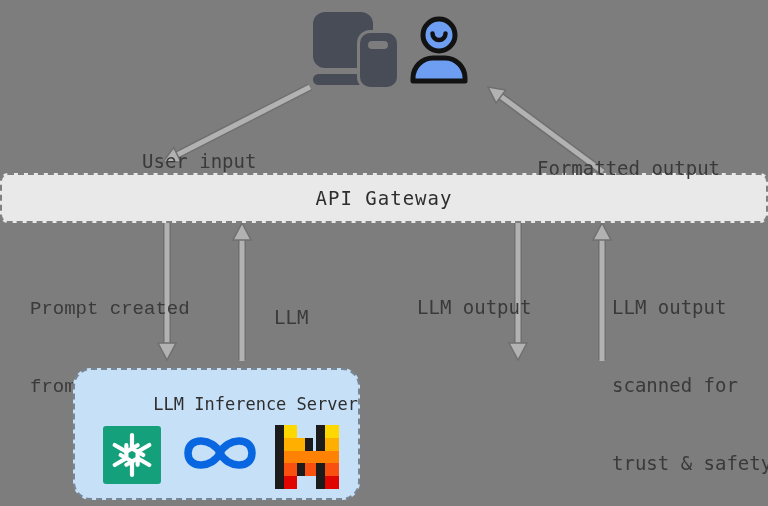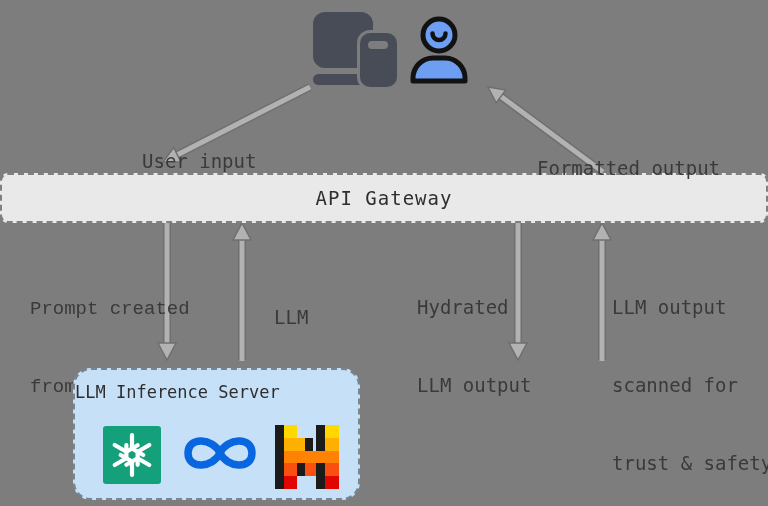--- a/index.html
+++ b/index.html
@@ -21,21 +21,21 @@
     border:2px dashed rgba(25,25,25,.5);
     display:flex;align-items:center;justify-content:center;
     font-size:19px;letter-spacing:1px;color:var(--ink,#2e2e2e);
   }
   
   .lbl{font-size:19px;line-height:26px;color:var(--label-ink,#3a3a3a);white-space:pre;}
   .lbl span{display:block;}
   
   .box{border-radius:18px;border:2px dashed rgba(25,25,25,.45);box-sizing:border-box;}
   .llm-box{left:73px;top:368px;width:287px;height:132px;background:var(--box-blue,#c6e0f8);}
-  .llm-title{width:100%;text-align:left;margin-top:12px;font-size:17px;color:var(--ink,#2e2e2e);}
+  .llm-title{width:100%;text-align:right;margin-top:24px;font-size:17px;color:var(--ink,#2e2e2e);}
   .safety-box{left:462px;top:368px;width:205px;height:132px;background:var(--box-pink,#f8c8c6);
     display:flex;flex-direction:column;align-items:center;justify-content:center;
     font-size:17px;line-height:27px;color:var(--ink,#2e2e2e);}
   
   .openai{left:28px;top:56px;width:58px;height:58px;border-radius:3px;background:var(--openai-green,#14a07a);}
   .mistral{left:200px;top:55px;width:64px;height:64px;}
   .m{position:absolute;}
 </style>
 </head>
 <body>
@@ -101,21 +101,20 @@
   </div>
   <div class="abs lbl" style="left:30px;top:244px;font-family:Liberation Mono, monospace;">
     <span>Prompt created</span>
     <span>from request</span>
   </div>
   <div class="abs lbl" style="left:250px;top:252px;margin-left:24px;">
     <span>LLM</span>
     <span>output</span>
   </div>
   <div class="abs lbl" style="left:417px;top:242px;">
-    <span>Hydrated</span>
     <span>LLM output</span>
   </div>
   <div class="abs lbl" style="left:612px;top:242px;">
     <span>LLM output</span>
     <span>scanned for</span>
     <span>trust &amp; safety</span>
   </div>
 
   <div class="abs box llm-box">
     <div class="llm-title">LLM Inference Server</div>

